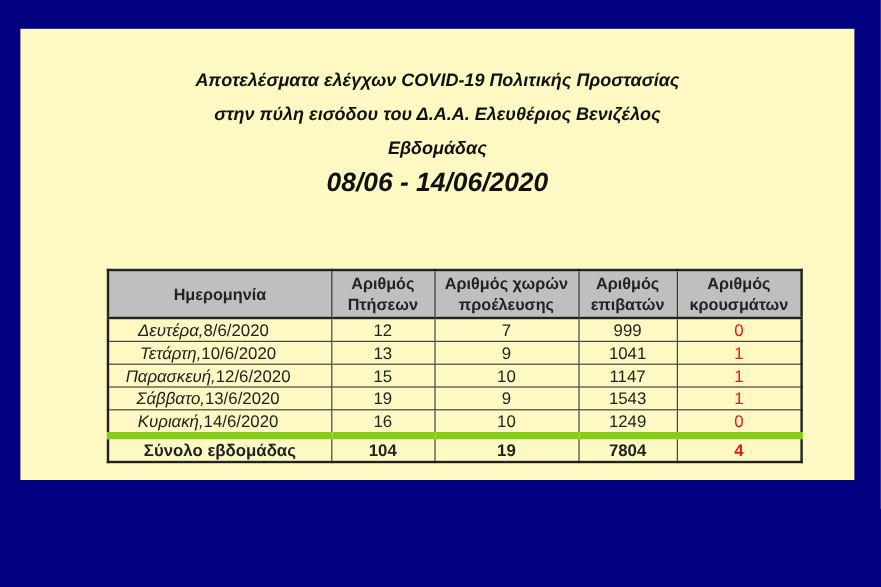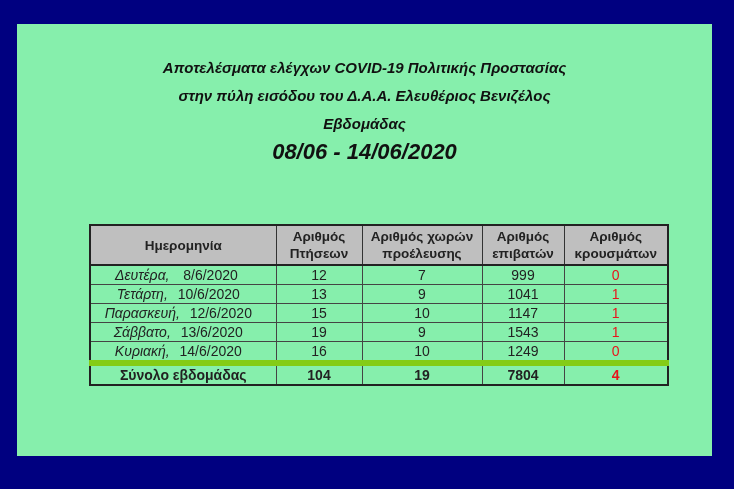--- a/index.html
+++ b/index.html
@@ -6,22 +6,22 @@
   body {
     width: 734px; height: 489px;
     background: #000080;
     position: relative;
     overflow: hidden;
     font-family: "Liberation Sans", "DejaVu Sans", sans-serif;
   }
   .panel {
     position: absolute;
     left: 17px; top: 24px;
-    width: 695px; height: 432px;
-    background: #86efac;
+    width: 695px; height: 376px;
+    background: #fef9c3;
   }
   .title-block {
     position: absolute;
     left: 0; right: 0; top: 30px;
     text-align: center;
     color: #111;
     font-style: italic;
     font-weight: bold;
     font-size: 15px;
     line-height: 28px;
@@ -49,21 +49,21 @@
   }
   table.results td {
     height: 18px;
     padding: 0 4px;
     border: 1px solid #444;
     text-align: center;
     line-height: 18px;
   }
   td.date-cell { text-align: right; white-space: nowrap; padding-right: 6px; }
   td.date-cell .day { display: inline-block; font-style: italic; }
-  td.date-cell .dt { display: inline-block; width: 82px; text-align: center; }
+  td.date-cell .dt { display: inline-block; width: 82px; text-align: left; }
   td.cases { color: #e8141b; }
   tr.total td { font-weight: bold; border-top: 6px solid #84cc16; }
   tr.total td.cases { color: #e8141b; }
   col.c1 { width: 186px; }
   col.c2 { width: 86px; }
   col.c3 { width: 120px; }
   col.c4 { width: 82px; }
   col.c5 { width: 104px; }
 </style>
 </head>

